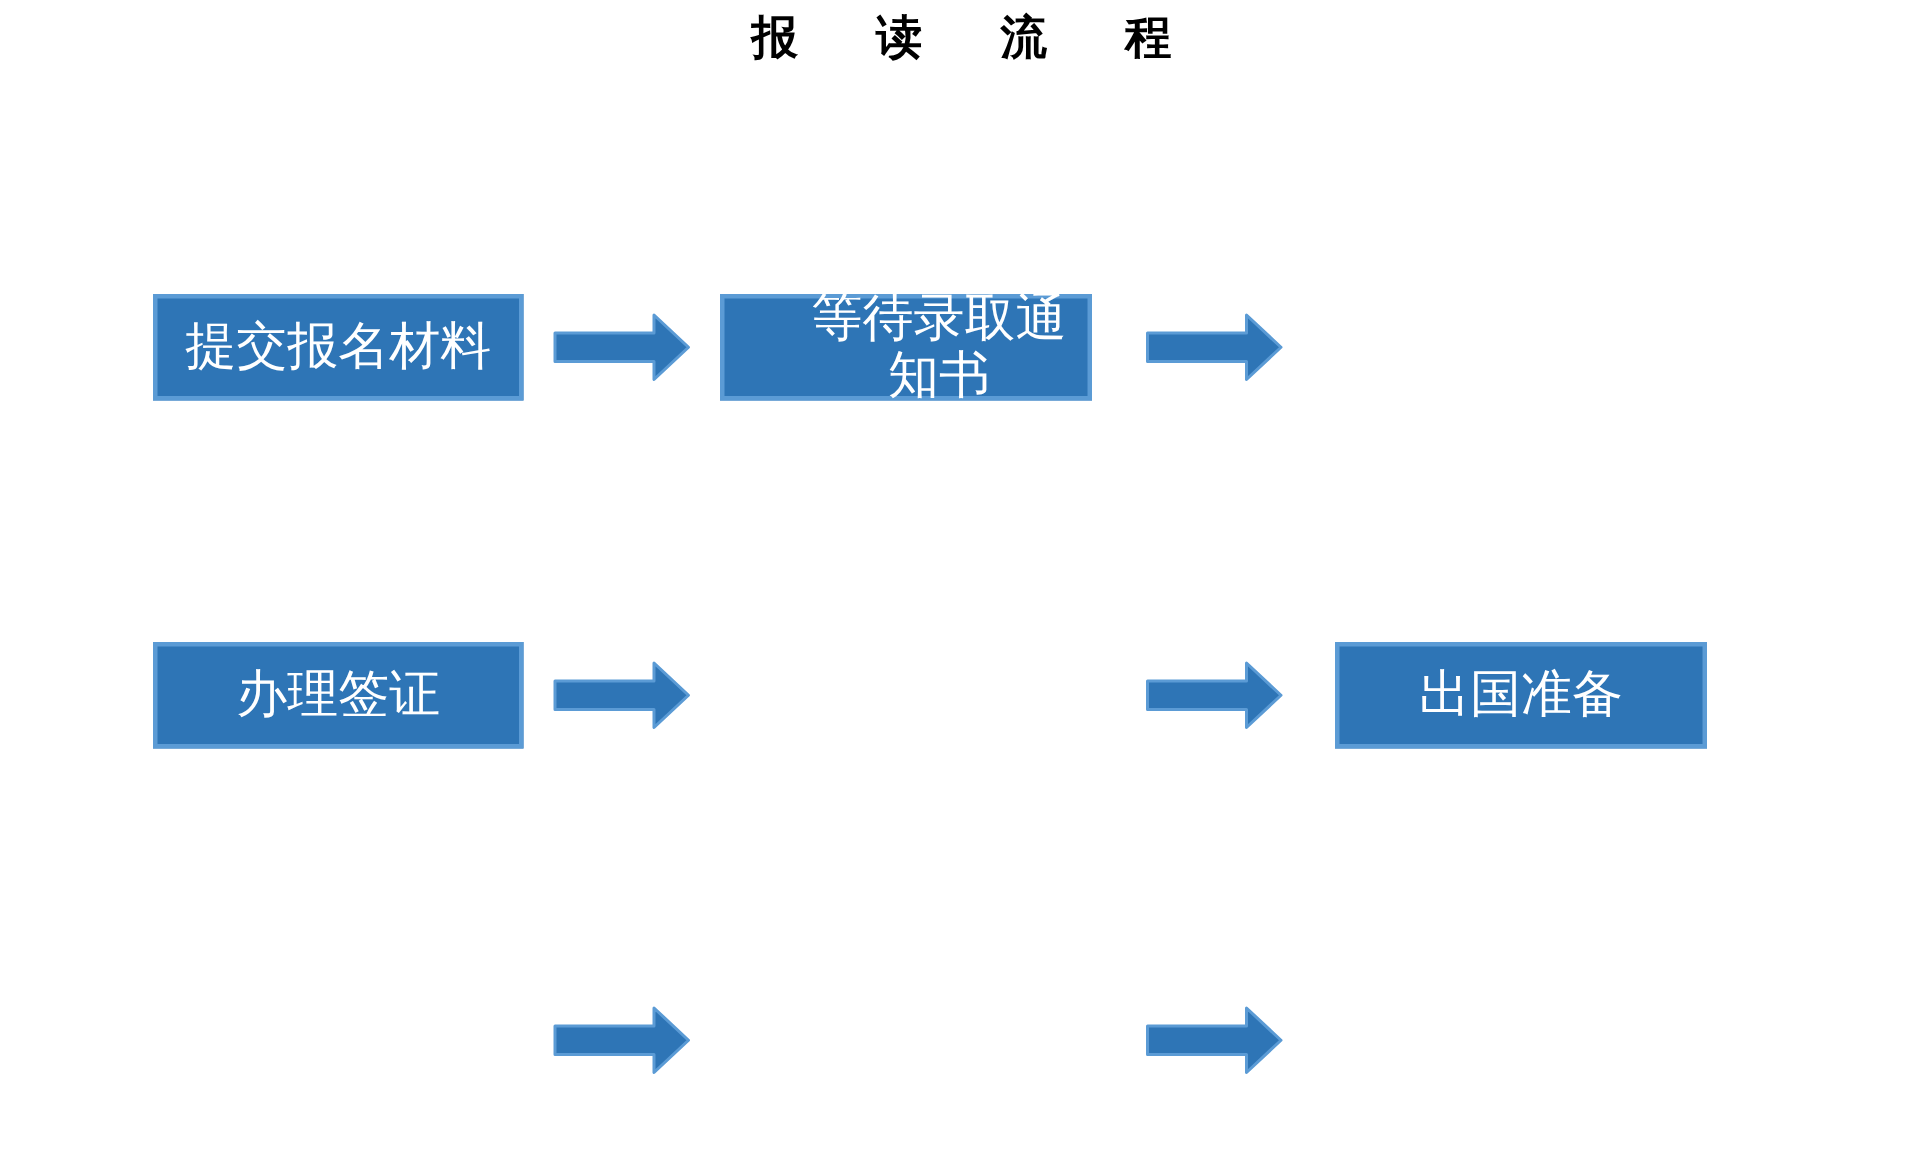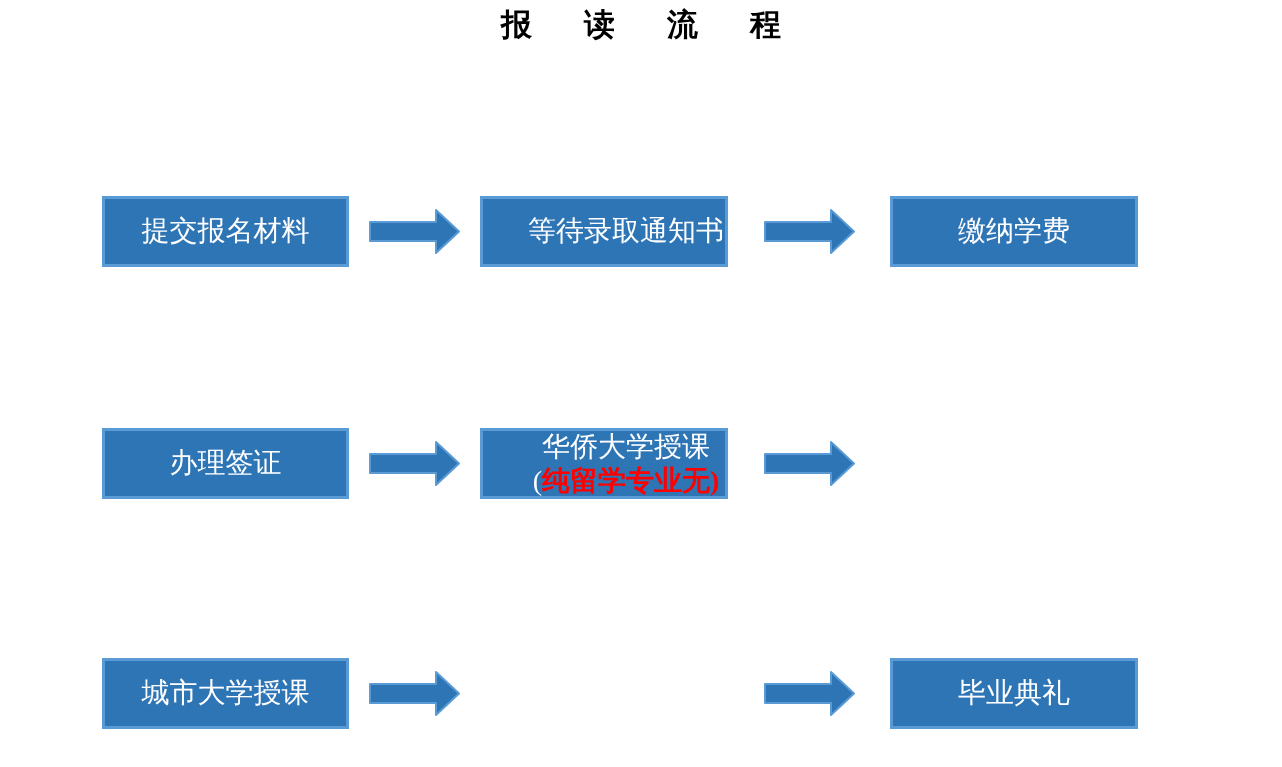--- a/index.html
+++ b/index.html
@@ -31,21 +31,21 @@
     position: absolute;
     height: 71px;
     background: #2e75b6;
     border: 3px solid #5b9bd5;
     color: #ffffff;
     display: flex;
     flex-direction: column;
     align-items: center;
     justify-content: center;
     text-align: center;
-    font-size: 28px;
+    font-size: 34px;
     line-height: 1.1;
   }
   .col1 { left: 102px; width: 247px; }
   .col2 { left: 480px; width: 248px; padding-left: 44px; }
   .col3 { left: 890px; width: 248px; }
   .row1 { top: 196px; }
   .row2 { top: 428px; font-family: Liberation Serif, serif; }
   .row3 { top: 658px; }
   .step-box.two-line { font-size: 28px; line-height: 1.18; }
   .note-line { white-space: nowrap; }
@@ -79,52 +79,42 @@
     </svg>
   </div>
   <div class="step-box col2 row1">
     <span>等待录取通知书</span>
   </div>
   <div class="arrow arr-b arr-row1">
     <svg viewBox="0 0 94 51" xmlns="http://www.w3.org/2000/svg">
       <polygon points="2,16 68,16 68,4 91,25.5 68,47 68,35 2,35" fill="#2e75b6" stroke="#5b9bd5" stroke-width="2" stroke-linejoin="round"></polygon>
     </svg>
   </div>
-  <div class="step-box col3 row1">
-    <span>缴纳学费</span>
-  </div>
 
   <div class="step-box col1 row2">
     <span>办理签证</span>
   </div>
   <div class="arrow arr-a arr-row2">
     <svg viewBox="0 0 94 51" xmlns="http://www.w3.org/2000/svg">
       <polygon points="2,16 68,16 68,4 91,25.5 68,47 68,35 2,35" fill="#2e75b6" stroke="#5b9bd5" stroke-width="2" stroke-linejoin="round"></polygon>
     </svg>
   </div>
-  <div class="step-box col2 row2 two-line">
-    <span>华侨大学授课</span>
-    <span class="note-line"><span class="note-open">(</span><span class="note-text">纯留学专业无)</span></span>
-  </div>
   <div class="arrow arr-b arr-row2">
     <svg viewBox="0 0 94 51" xmlns="http://www.w3.org/2000/svg">
       <polygon points="2,16 68,16 68,4 91,25.5 68,47 68,35 2,35" fill="#2e75b6" stroke="#5b9bd5" stroke-width="2" stroke-linejoin="round"></polygon>
     </svg>
   </div>
+  <div class="step-box col3 row2">
+    <span>出国准备</span>
+  </div>
 
-  <div class="step-box col1 row3">
-    <span>城市大学授课</span>
-  </div>
   <div class="arrow arr-a arr-row3">
     <svg viewBox="0 0 94 51" xmlns="http://www.w3.org/2000/svg">
       <polygon points="2,16 68,16 68,4 91,25.5 68,47 68,35 2,35" fill="#2e75b6" stroke="#5b9bd5" stroke-width="2" stroke-linejoin="round"></polygon>
     </svg>
   </div>
   <div class="arrow arr-b arr-row3">
     <svg viewBox="0 0 94 51" xmlns="http://www.w3.org/2000/svg">
       <polygon points="2,16 68,16 68,4 91,25.5 68,47 68,35 2,35" fill="#2e75b6" stroke="#5b9bd5" stroke-width="2" stroke-linejoin="round"></polygon>
     </svg>
   </div>
-  <div class="step-box col3 row3">
-    <span>毕业典礼</span>
-  </div>
 
 </div>
 
 </body></html>

